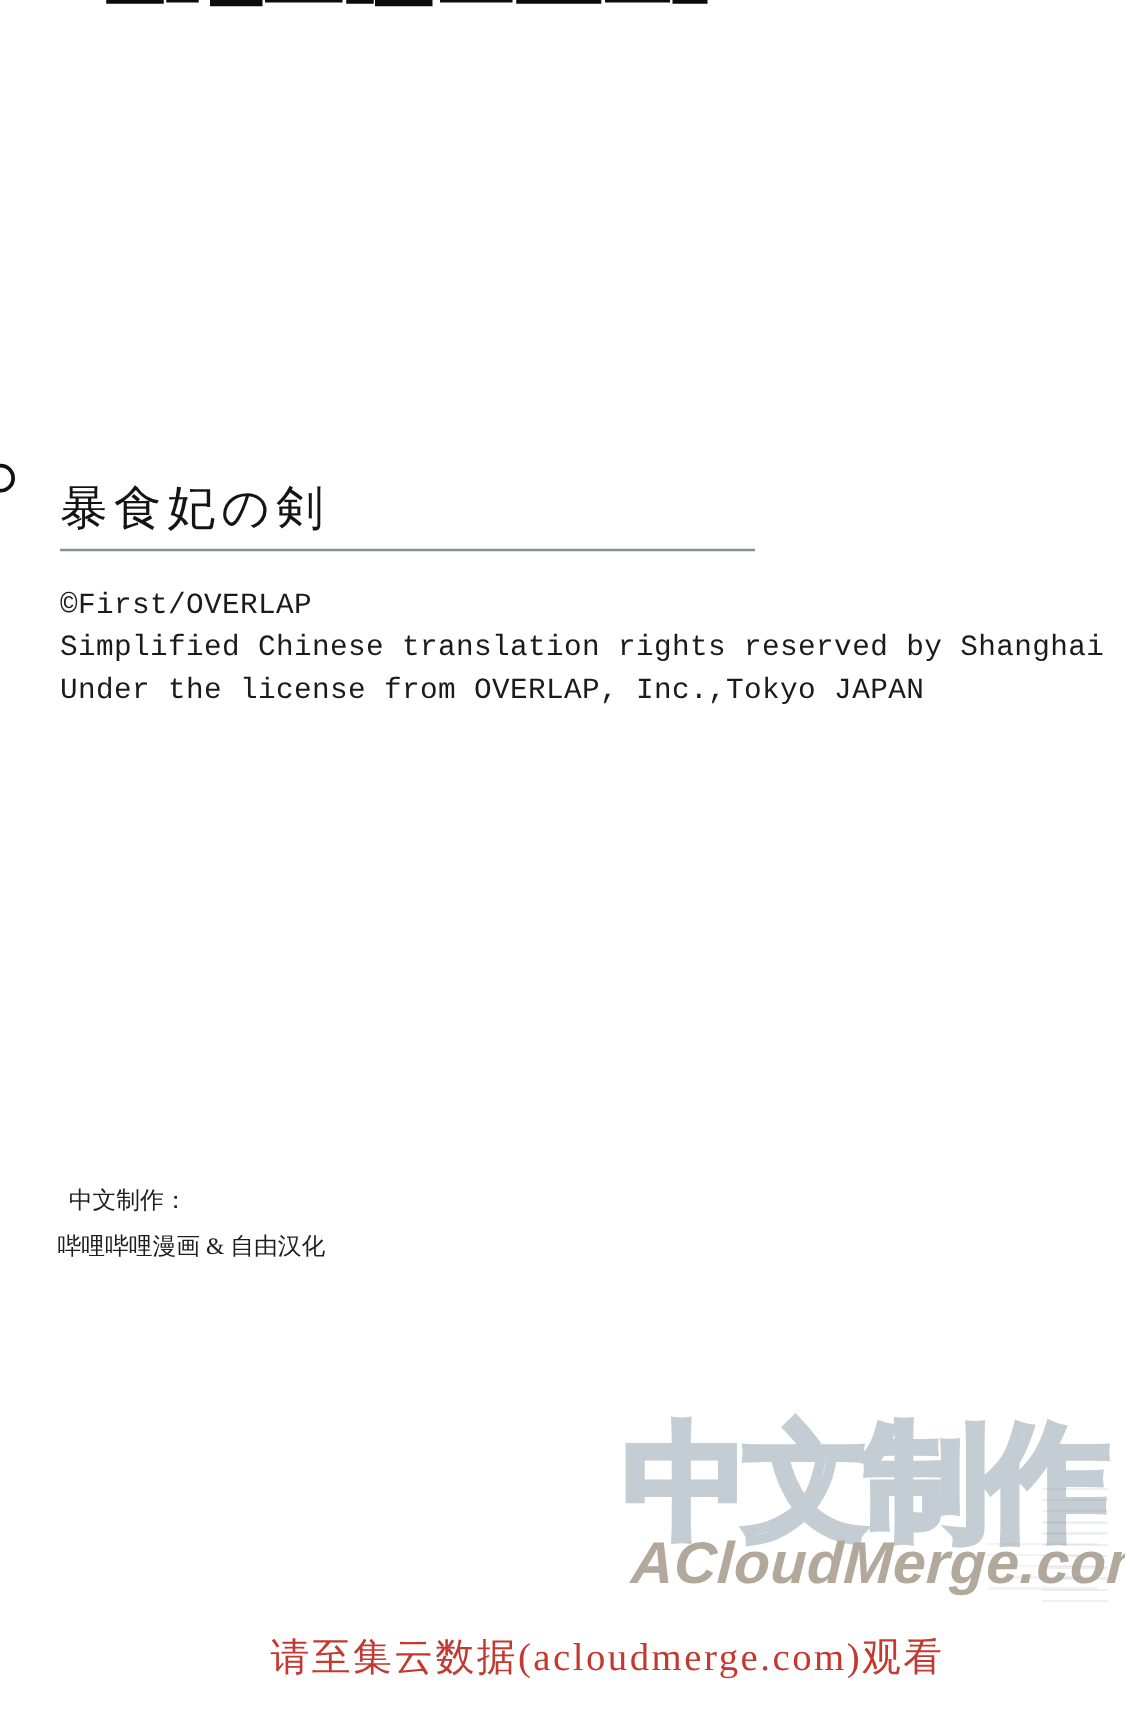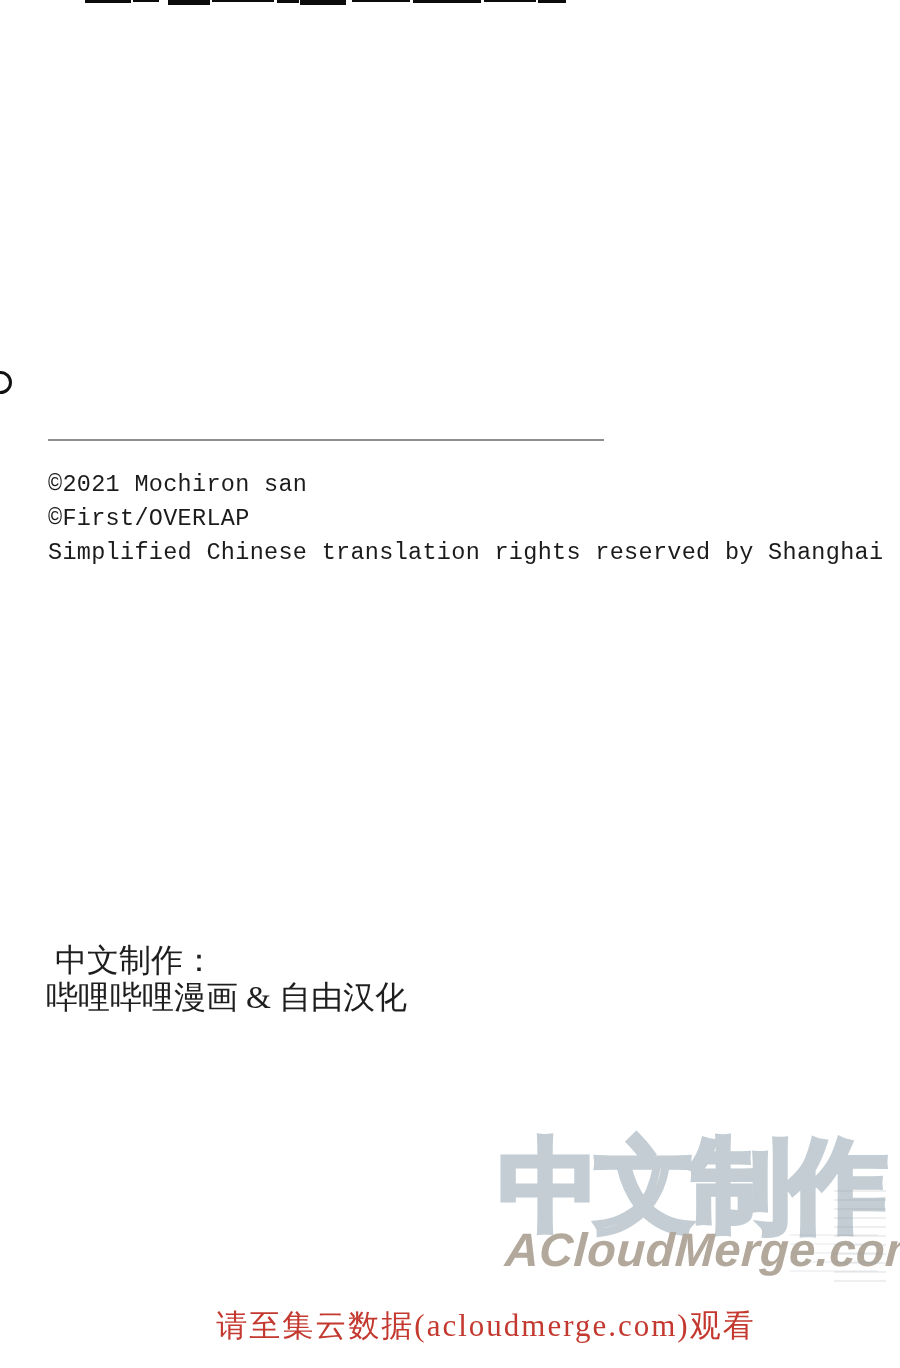--- a/index.html
+++ b/index.html
@@ -51,21 +51,21 @@
     font-size: 23.5px;
     line-height: 34px;
     letter-spacing: 0.3px;
     color: #1b1b1b;
     white-space: nowrap;
   }
 
   .credits-block {
     position: absolute;
     left: 46px; top: 942px;
-    font-size: 32px;
+    font-size: 19px;
     line-height: 37px;
     color: #1e1e1e;
     white-space: nowrap;
   }
   .credits-label { padding-left: 9px; }
 
   .watermark-cjk {
     position: absolute;
     left: 499px; top: 1120px;
     font-family: "DejaVu Sans", "Liberation Sans", sans-serif;
@@ -125,27 +125,28 @@
     <span class="artifact-seg" style="left:277px; top:0; width:22px; height:3px;"></span>
     <span class="artifact-seg" style="left:300px; top:0; width:46px; height:5px;"></span>
     <span class="artifact-seg" style="left:352px; top:0; width:58px; height:2px;"></span>
     <span class="artifact-seg" style="left:413px; top:0; width:68px; height:3px;"></span>
     <span class="artifact-seg" style="left:484px; top:0; width:52px; height:2px;"></span>
     <span class="artifact-seg" style="left:538px; top:0; width:28px; height:3px;"></span>
   </div>
 
   <div class="edge-mark"></div>
 
+  <h1 class="series-title">暴食妃の剣</h1>
 
   <div class="title-divider"></div>
 
   <div class="copyright-block">
-    <div>©2021 Mochiron san</div>
     <div>©First/OVERLAP</div>
     <div>Simplified Chinese translation rights reserved by Shanghai</div>
+    <div>Under the license from OVERLAP, Inc.,Tokyo JAPAN</div>
   </div>
 
   <div class="credits-block">
     <div class="credits-label">中文制作：</div>
     <div>哔哩哔哩漫画 &amp; 自由汉化</div>
   </div>
 
   <div class="watermark-cjk" style="-webkit-text-stroke: 5px rgb(195, 205, 211);">中文制作</div>
   <div class="watermark-latin" style="color: rgb(178, 168, 155);">ACloudMerge.com</div>
 

